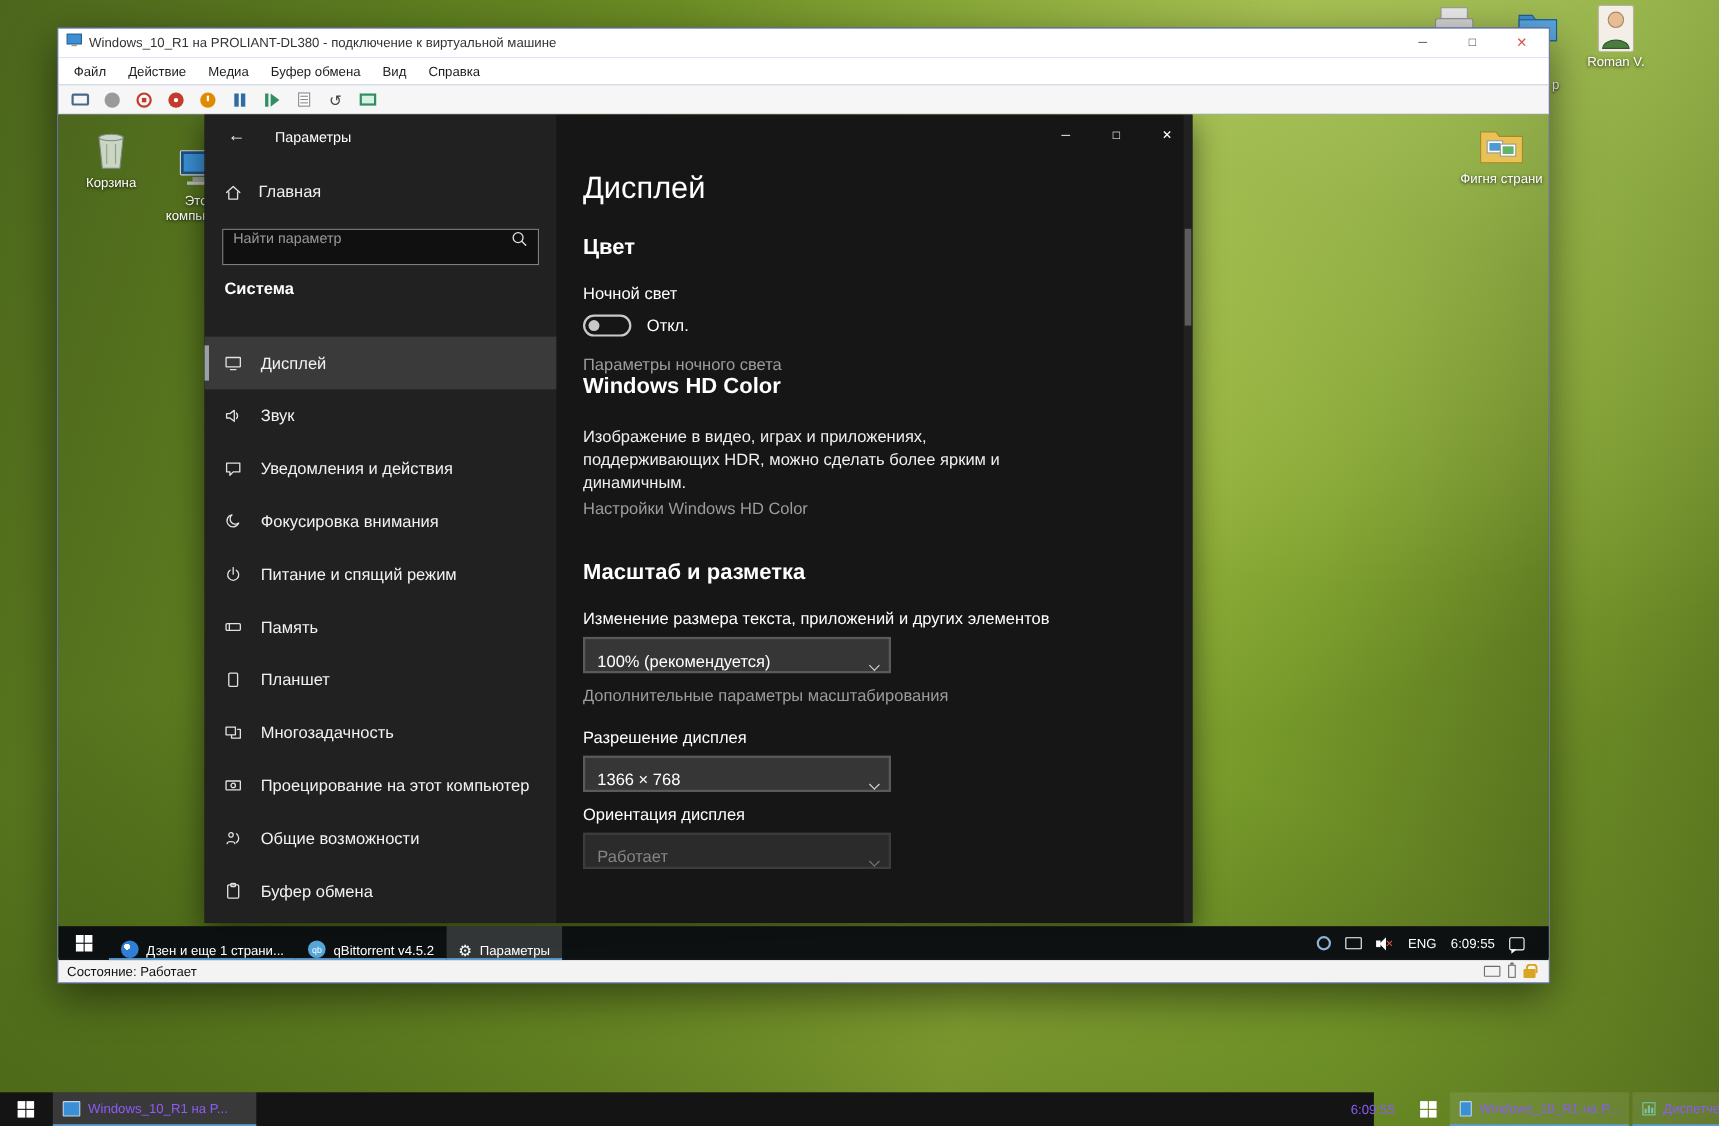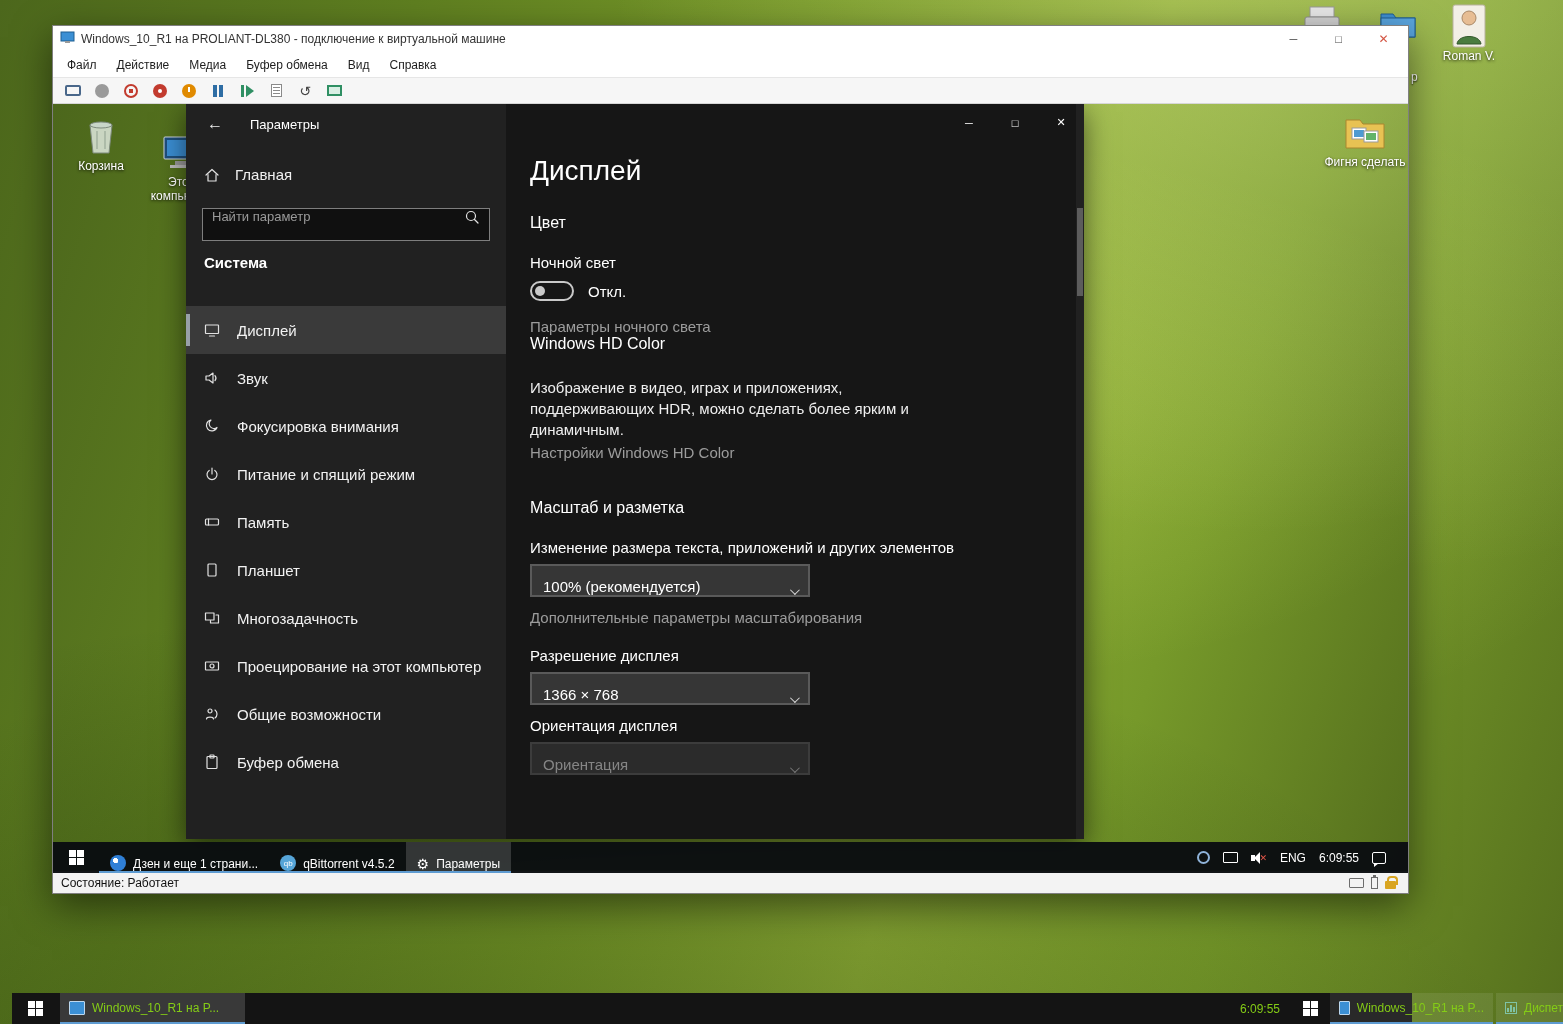--- a/index.html
+++ b/index.html
@@ -73,21 +73,21 @@
   .nav-item{height:48px;display:flex;align-items:center;gap:17px;padding-left:18px;font-size:15px;color:#f2f2f2;position:relative}
   .nav-item.active{background:#3a3a3a}
   .nav-item.active::before{content:"";position:absolute;left:0;top:8px;width:4px;height:32px;background:var(--accent,#98a0a8)}
   .si{width:16px;height:16px;flex:none}
   .si *{stroke:#e2e2e2;fill:none;stroke-width:1.2;stroke-linecap:round;stroke-linejoin:round}
   .spanel{flex:1;position:relative;background:#161616}
   .capbtns-set{position:absolute;right:0;top:0;display:flex;z-index:3}
   .scap{width:46px;height:37px;display:flex;align-items:center;justify-content:center;color:#fff;font-size:11px}
   .flow{padding:50px 0 0 24px}
   .flow h1{font-size:28px;font-weight:300;line-height:34px}
-  .flow h2{font-size:16px;font-weight:400}
+  .flow h2{font-size:20px;font-weight:700}
   .h2-color{margin-top:26px}
   .lbl{font-size:15px;color:#fff}
   .lbl-night{margin-top:22px}
   .trow{display:flex;align-items:center;gap:14px;margin-top:10px;font-size:15px;color:#fff}
   .toggle{width:44px;height:20px;border:2px solid #c9c9c9;border-radius:11px;position:relative}
   .toggle::after{content:"";position:absolute;left:3px;top:3px;width:10px;height:10px;border-radius:50%;background:#c9c9c9}
   .glink{font-size:15px;color:#9c9c9c;width:max-content}
   .glink-night{margin-top:17px}
   .h2-hdr{}
   .bodytext{margin-top:24px;width:424px;font-size:15px;line-height:21px;color:#efefef}
@@ -118,21 +118,21 @@
   .trayring{width:13px;height:13px;border-radius:50%;border:2px solid #8fb3d9}
   .traymon{width:15px;height:11px;border:1.5px solid #fff;border-radius:1px}
   .spk{position:relative;width:16px;height:12px}
   .spk::before{content:"";position:absolute;left:0;top:3px;width:4px;height:6px;background:#fff}
   .spk::after{content:"";position:absolute;left:3px;top:0;width:0;height:0;border-right:6px solid #fff;border-top:6px solid transparent;border-bottom:6px solid transparent}
   .spk .x{position:absolute;right:0;top:2px;color:#e4574a;font-size:9px;line-height:1}
   .acic{width:14px;height:12px;border:1.5px solid #fff;border-radius:2px;position:relative}
   .acic::after{content:"";position:absolute;left:1px;bottom:-4px;width:0;height:0;border-top:4px solid #fff;border-right:5px solid transparent}
 
   
-  .htaskbar{position:absolute;left:12px;top:993px;width:1400px;height:31px;background:#141414;color:#84cc16;z-index:10}
+  .htaskbar{position:absolute;left:0;top:993px;width:1249px;height:31px;background:#141414;color:#8b5cf6;z-index:10}
   .hstart{position:absolute;top:0;height:31px;display:flex;align-items:center;justify-content:center}
   .htask{position:absolute;top:0;height:31px;display:flex;align-items:center;gap:7px;padding:0 9px;font-size:12px;white-space:nowrap;overflow:hidden;background:rgba(255,255,255,.09);border-bottom:2px solid #5e9bd1}
   .htask.active{background:rgba(255,255,255,.16)}
   .hclock{position:absolute;top:0;height:31px;display:flex;align-items:center;font-size:12px}
   .vmappic{width:16px;height:14px;background:#3b8fd4;border:1px solid #bcd7ee;border-radius:1px}
   .tmic{width:14px;height:12px;border:1.5px solid #7fc3a5;display:flex;align-items:flex-end;gap:1px;padding:1px}
   .tmic i{width:2px;background:#7fc3a5;display:block}
 
   
   .avatar-label{margin-top:2px}
@@ -255,21 +255,21 @@
     <div class="dicon" style="left:1270px;top:8px">
       <span class="ic">
         <svg width="42" height="36" viewBox="0 0 42 36">
             <path d="M2 6h14l3 4h21v24H2z" fill="#e8c253" stroke="#a8862e"></path>
             <rect x="8" y="14" width="14" height="11" fill="#fff" stroke="#9a9a9a"></rect>
             <rect x="10" y="16" width="10" height="7" fill="#4e9ad2"></rect>
             <rect x="20" y="17" width="14" height="11" fill="#fff" stroke="#9a9a9a"></rect>
             <rect x="22" y="19" width="10" height="7" fill="#63b36a"></rect>
           </svg>
       </span>
-      <span>Фигня сделать</span>
+      <span>Фигня страни</span>
     </div>
 
     <div class="settings">
       <div class="sidebar">
         <span class="backbtn">←</span>
         <span class="apptitle">Параметры</span>
         <div class="homerow">
           <svg class="si" viewBox="0 0 16 16">
               <path d="M2 8l6-5.5L14 8"></path>
               <path d="M4 7.5V14h8V7.5"></path>
@@ -294,20 +294,26 @@
           </div>
           <div class="nav-item">
             <svg class="si" viewBox="0 0 16 16">
                 <path d="M2 6v4h3l4 3V3L5 6H2z"></path>
                 <path d="M11 5.5a4 4 0 010 5"></path>
               </svg>
             <span>Звук</span>
           </div>
           <div class="nav-item">
             <svg class="si" viewBox="0 0 16 16">
+                <path d="M2 3h12v8H8l-3 3v-3H2z"></path>
+              </svg>
+            <span>Уведомления и действия</span>
+          </div>
+          <div class="nav-item">
+            <svg class="si" viewBox="0 0 16 16">
                 <path d="M13 9.5A5.5 5.5 0 117 2a4.5 4.5 0 006 7.5z"></path>
               </svg>
             <span>Фокусировка внимания</span>
           </div>
           <div class="nav-item">
             <svg class="si" viewBox="0 0 16 16">
                 <path d="M8 2v6"></path>
                 <path d="M5.2 4.4a5 5 0 105.6 0"></path>
               </svg>
             <span>Питание и спящий режим</span>
@@ -382,21 +388,21 @@
             <i class="chev"></i>
           </div>
           <div class="glink glink-adv">Дополнительные параметры масштабирования</div>
           <div class="lbl lbl-res">Разрешение дисплея</div>
           <div class="dd">
             <span>1366 × 768</span>
             <i class="chev"></i>
           </div>
           <div class="lbl lbl-orient">Ориентация дисплея</div>
           <div class="dd disabled">
-            <span>Ориентация</span>
+            <span>Работает</span>
             <i class="chev"></i>
           </div>
         </div>
         <div class="strack"></div>
         <div class="sthumb"></div>
       </div>
     </div>
 
     <div class="vtaskbar">
       <span class="vstart">

